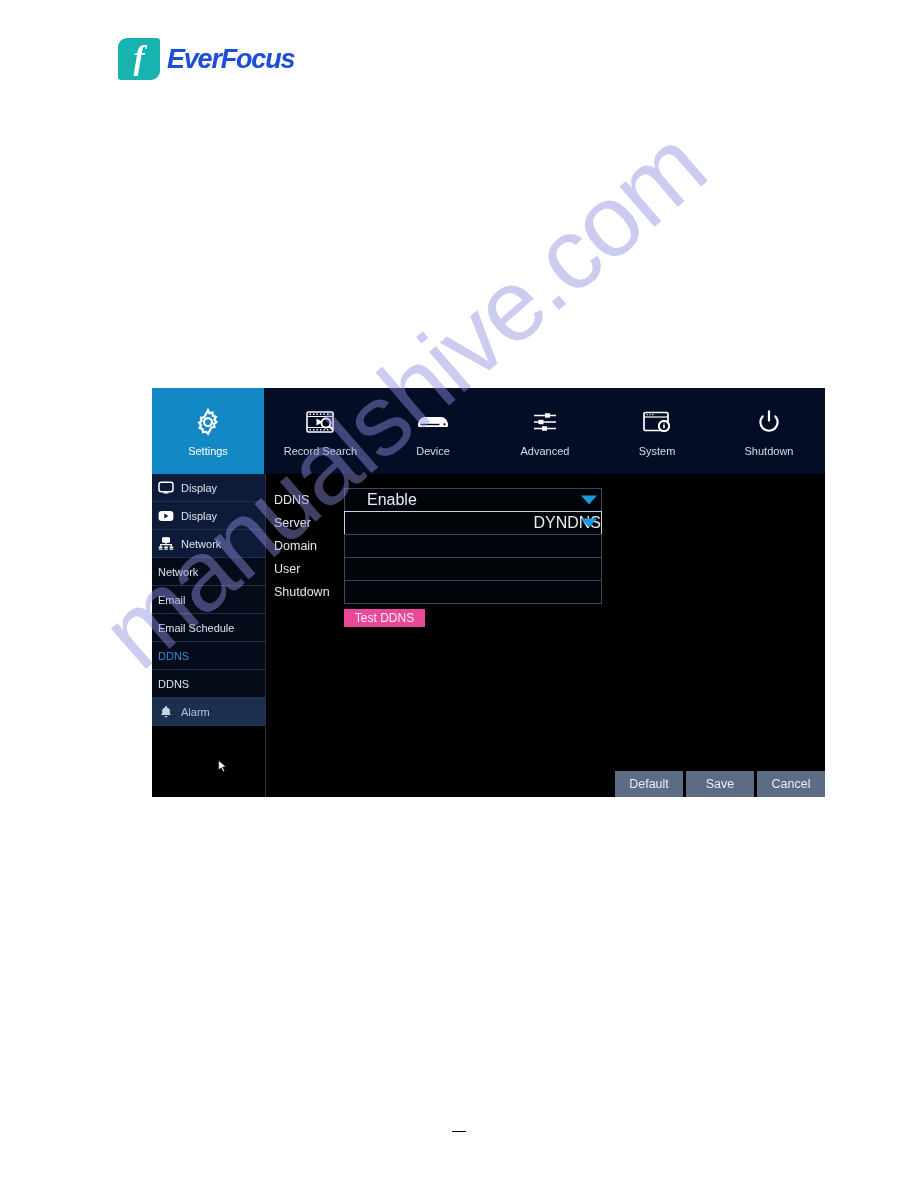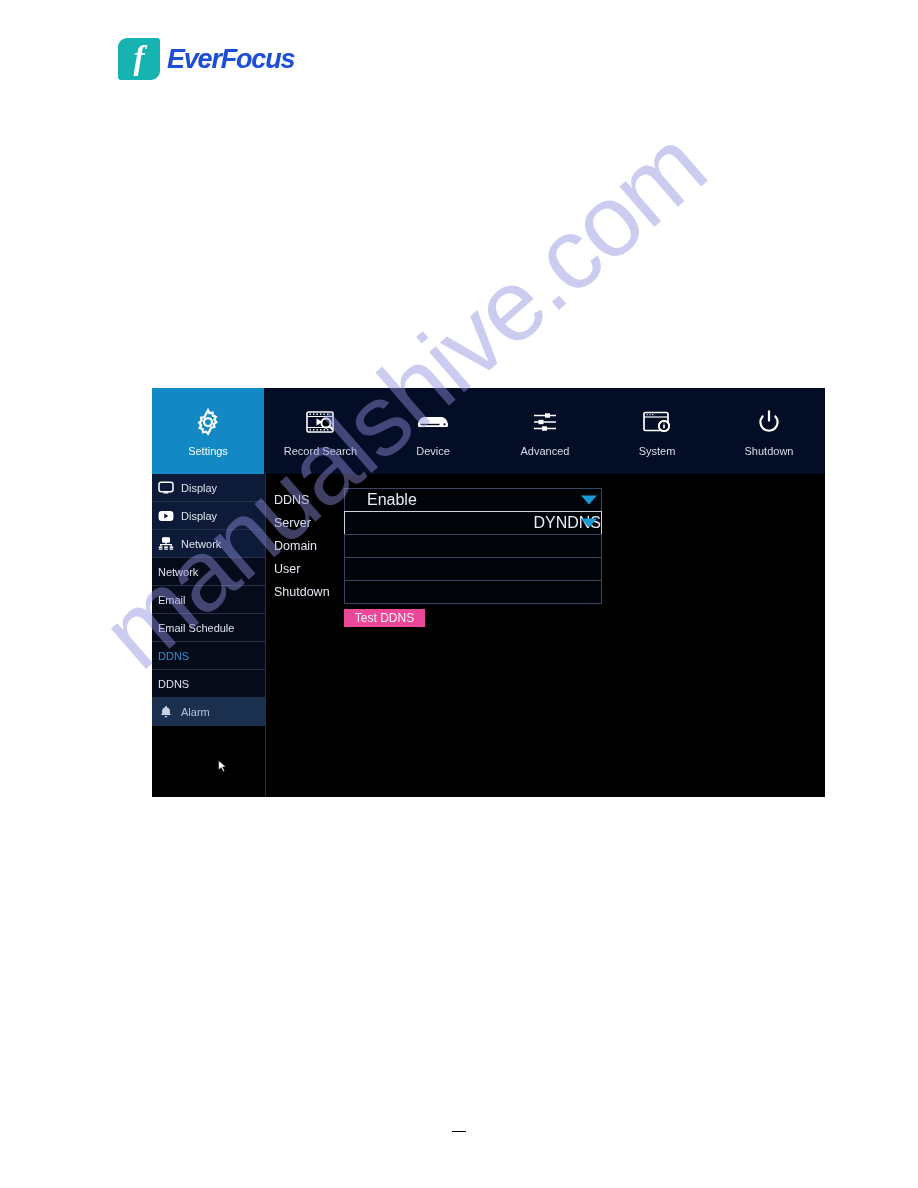--- a/index.html
+++ b/index.html
@@ -493,20 +493,25 @@
             <span></span>
           </div>
         </div>
 
         <div id="test-ddns-row">
           <button id="test-ddns-button">Test DDNS</button>
         </div>
 
       </div>
 
+      <div id="footer-buttons">
+        <button class="footer-btn">Default</button>
+        <button class="footer-btn">Save</button>
+        <button class="footer-btn">Cancel</button>
+      </div>
 
     </div>
   </div>
 </div>
 
 <div id="page-dash">—</div>
 
 <div id="watermark-layer">
   <div id="watermark-text">manualshive.com</div>
 </div>

